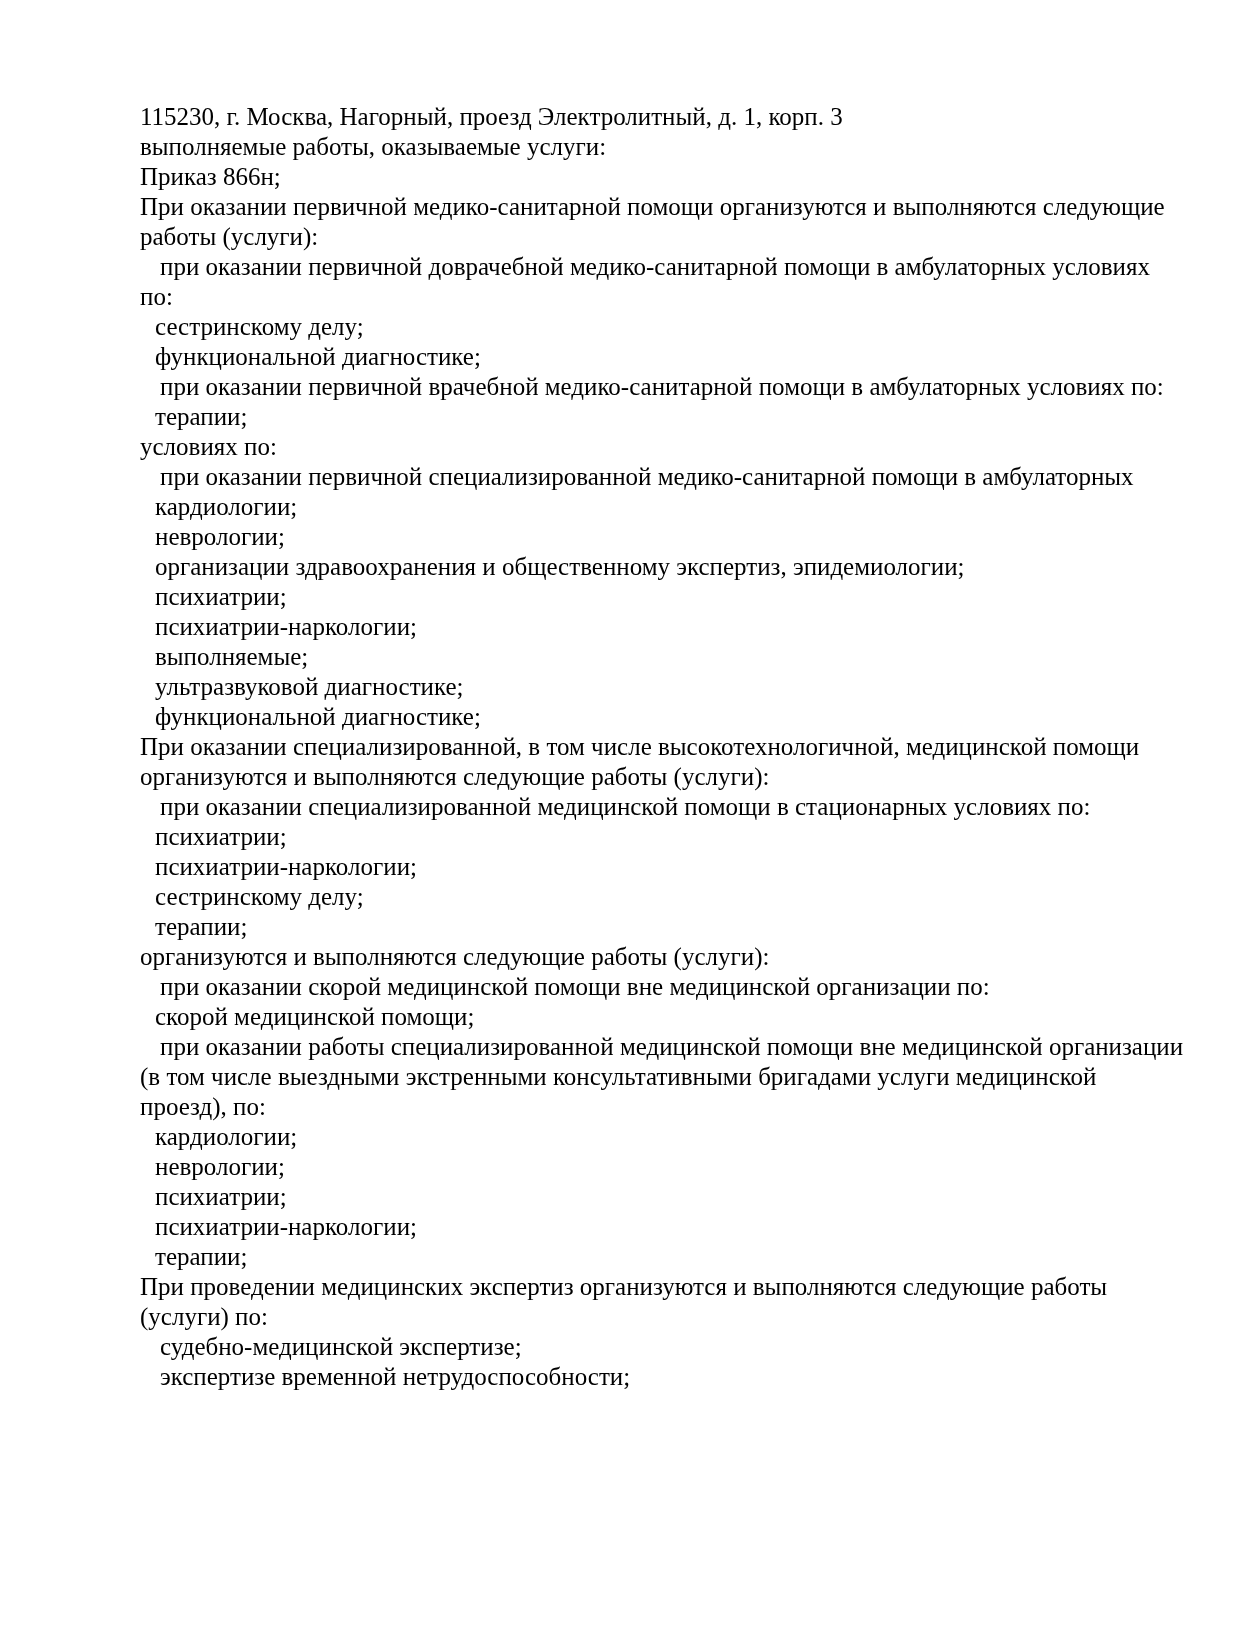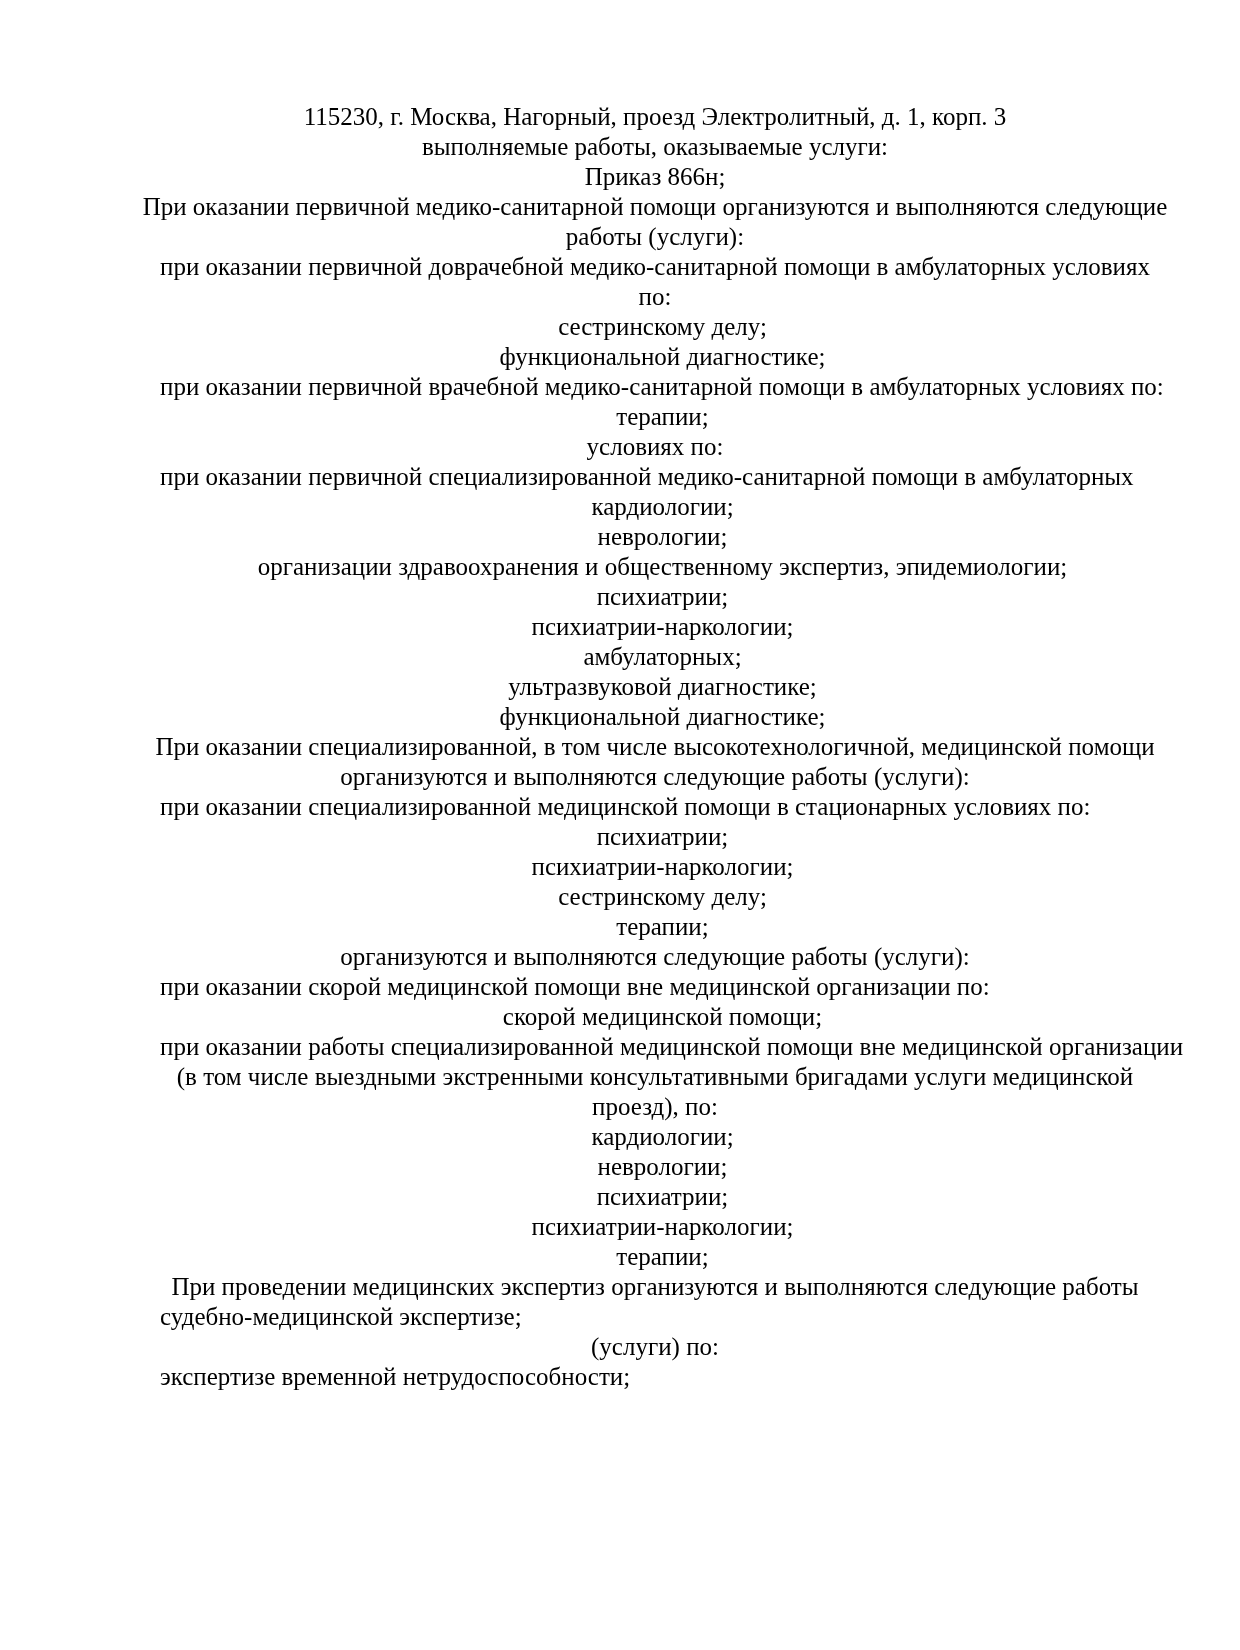--- a/index.html
+++ b/index.html
@@ -25,23 +25,23 @@
     top: 102px;
     width: 1030px;
     font-family: "Liberation Serif", "DejaVu Serif", serif;
     font-size: 25px;
     line-height: 30px;
     color: #000000;
   }
   .doc-line {
     white-space: nowrap;
   }
-  .ind-0 { text-indent: 0; text-align: center; }
+  .ind-0 { text-indent: 0; }
   .ind-1 { text-indent: 8px; margin-left: 12px; }
-  .ind-2 { text-indent: 15px; text-align: center; }
+  .ind-2 { text-indent: 15px; }
 </style>
 </head>
 <body>
 
 <div class="doc-page">
   <div class="doc-text">
       <div class="doc-line ind-0">115230, г. Москва, Нагорный, проезд Электролитный, д. 1, корп. 3</div>
       <div class="doc-line ind-0">выполняемые работы, оказываемые услуги:</div>
       <div class="doc-line ind-0">Приказ 866н;</div>
       <div class="doc-line ind-0">При оказании первичной медико-санитарной помощи организуются и выполняются следующие</div>
@@ -52,21 +52,21 @@
       <div class="doc-line ind-2">функциональной диагностике;</div>
       <div class="doc-line ind-1">при оказании первичной врачебной медико-санитарной помощи в амбулаторных условиях по:</div>
       <div class="doc-line ind-2">терапии;</div>
       <div class="doc-line ind-0">условиях по:</div>
       <div class="doc-line ind-1">при оказании первичной специализированной медико-санитарной помощи в амбулаторных</div>
       <div class="doc-line ind-2">кардиологии;</div>
       <div class="doc-line ind-2">неврологии;</div>
       <div class="doc-line ind-2">организации здравоохранения и общественному экспертиз, эпидемиологии;</div>
       <div class="doc-line ind-2">психиатрии;</div>
       <div class="doc-line ind-2">психиатрии-наркологии;</div>
-      <div class="doc-line ind-2">амбулаторных;</div>
+      <div class="doc-line ind-2">выполняемые;</div>
       <div class="doc-line ind-2">ультразвуковой диагностике;</div>
       <div class="doc-line ind-2">функциональной диагностике;</div>
       <div class="doc-line ind-0">При оказании специализированной, в том числе высокотехнологичной, медицинской помощи</div>
       <div class="doc-line ind-0">организуются и выполняются следующие работы (услуги):</div>
       <div class="doc-line ind-1">при оказании специализированной медицинской помощи в стационарных условиях по:</div>
       <div class="doc-line ind-2">психиатрии;</div>
       <div class="doc-line ind-2">психиатрии-наркологии;</div>
       <div class="doc-line ind-2">сестринскому делу;</div>
       <div class="doc-line ind-2">терапии;</div>
       <div class="doc-line ind-0">организуются и выполняются следующие работы (услуги):</div>
@@ -74,17 +74,17 @@
       <div class="doc-line ind-2">скорой медицинской помощи;</div>
       <div class="doc-line ind-1">при оказании работы специализированной медицинской помощи вне медицинской организации</div>
       <div class="doc-line ind-0">(в том числе выездными экстренными консультативными бригадами услуги медицинской</div>
       <div class="doc-line ind-0">проезд), по:</div>
       <div class="doc-line ind-2">кардиологии;</div>
       <div class="doc-line ind-2">неврологии;</div>
       <div class="doc-line ind-2">психиатрии;</div>
       <div class="doc-line ind-2">психиатрии-наркологии;</div>
       <div class="doc-line ind-2">терапии;</div>
       <div class="doc-line ind-0">При проведении медицинских экспертиз организуются и выполняются следующие работы</div>
+      <div class="doc-line ind-0">(услуги) по:</div>
       <div class="doc-line ind-1">судебно-медицинской экспертизе;</div>
-      <div class="doc-line ind-0">(услуги) по:</div>
       <div class="doc-line ind-1">экспертизе временной нетрудоспособности;</div>
     </div>
 </div>
 
 </body></html>

